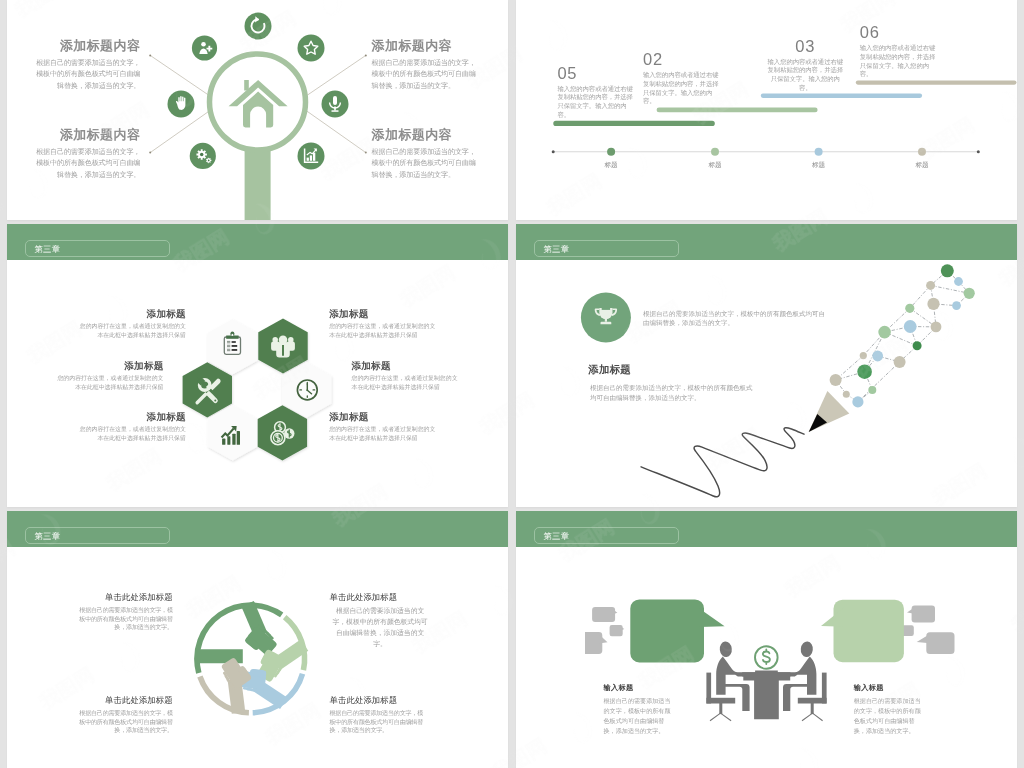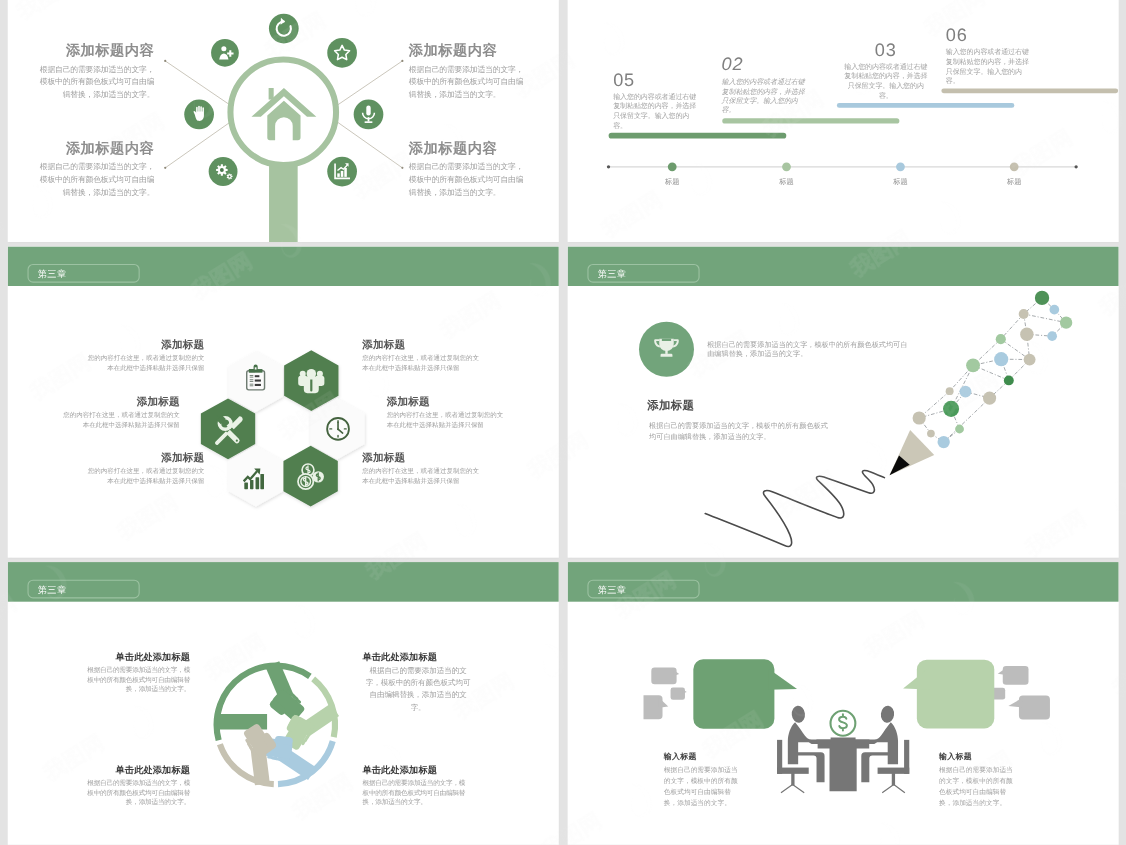--- a/index.html
+++ b/index.html
@@ -6,36 +6,36 @@
   body{width:1024px;height:768px;background:#e3e3e3;font-family:"Liberation Sans",sans-serif;overflow:hidden;}
   .deck{position:absolute;left:0;top:0;width:1024px;height:768px;}
   .slide{position:absolute;background:#fff;overflow:hidden;box-shadow:0 1px 2px rgba(0,0,0,0.045);}
   .s1{left:7px;top:0px;width:501px;height:220px;}
   .s2{left:516px;top:0px;width:501px;height:220px;}
   .s3{left:7px;top:224px;width:501px;height:283px;}
   .s4{left:516px;top:224px;width:501px;height:283px;}
   .s5{left:7px;top:511px;width:501px;height:257px;}
   .s6{left:516px;top:511px;width:501px;height:257px;}
   .hdr{position:absolute;left:0;top:0px;width:100%;height:36px;background:#72a47b;}
-  .hdr .chip{position:absolute;left:17.9px;top:15.6px;width:102px;height:17px;border:1px solid #9cc2a2;border-radius:5px;box-sizing:border-box;}
+  .hdr .chip{position:absolute;left:17.9px;top:15.6px;width:145px;height:17px;border:1px solid #9cc2a2;border-radius:5px;box-sizing:border-box;}
   .hdr .chip span{position:absolute;left:8.5px;top:3.6px;font-size:8.4px;color:#fff;letter-spacing:0.3px;}
   .abs{position:absolute;left:0;top:0;}
   .txt{position:absolute;}
   .ttl{font-size:13px;color:#8d8d8d;letter-spacing:0.4px;margin:0 0 3px 0;font-weight:700;}
   .bdy{font-size:7.1px;color:#a0a0a0;line-height:11.6px;margin:0;letter-spacing:-0.15px;}
   .ic{fill:#fff;}
   .tl-step{position:absolute;width:81px;}
   .tl-num{font-size:16.5px;color:#7f7f7f;margin:0;font-weight:300;letter-spacing:0.8px;line-height:15px;}
   .tl-body{font-size:6.4px;color:#a2a2a2;line-height:8.8px;margin:4px 0 0 0;letter-spacing:-0.1px;}
   .tl-lbl{position:absolute;top:160.5px;width:30px;font-size:6.6px;color:#8e8e8e;text-align:center;}
   .ttl2{font-size:9.6px;color:#555;margin:0 0 3.2px 0;font-weight:700;letter-spacing:0.2px;line-height:10px;}
   .bdy2{font-size:5.9px;color:#a0a0a0;line-height:9.6px;margin:0;}
   .s4body{position:absolute;font-size:6.5px;color:#9e9e9e;line-height:9.8px;margin:0;}
   .s4title{position:absolute;font-size:10.4px;color:#4c4c4c;font-weight:700;margin:0;letter-spacing:0.3px;line-height:10.4px;}
-  .ttl5{font-size:8.4px;color:#3a3a3a;font-weight:700;margin:0 0 5px 0;letter-spacing:0.1px;line-height:8.5px;}
+  .ttl5{font-size:8.4px;color:#3a3a3a;font-weight:400;margin:0 0 5px 0;letter-spacing:0.1px;line-height:8.5px;}
   .bdy5{font-size:6.1px;color:#a0a0a0;line-height:8.5px;margin:0;letter-spacing:-0.25px;}
   .bdy5.wide{font-size:6.85px;line-height:10.9px;letter-spacing:-0.05px;}
   .ttl6{font-size:7.2px;color:#3f3f3f;font-weight:700;margin:0 0 5px 0;letter-spacing:0.3px;line-height:7.5px;}
   .bdy6{font-size:6.1px;color:#9e9e9e;line-height:9.9px;margin:0;}
   .wm-layer{position:absolute;left:0;top:0;width:1024px;height:768px;pointer-events:none;z-index:5;opacity:0.16;}
 </style>
 </head>
 <body>
 
 <div class="deck">
@@ -136,21 +136,21 @@
       <circle cx="406.0" cy="151.7" r="4" fill="#c4bfae"></circle>
       <rect x="37.3" y="120.7" width="161.5" height="5.3" rx="2.6" fill="#6d9c6e"></rect>
       <rect x="140.6" y="107.5" width="161" height="4.8" rx="2.4" fill="#a8c5a1"></rect>
       <rect x="244.8" y="93.6" width="161.3" height="4.3" rx="2.1" fill="#a8c9dd"></rect>
       <rect x="339.8" y="80.4" width="160.7" height="4.3" rx="2.1" fill="#c4bfae"></rect>
     </svg>
     <div class="tl-step" style="left:41.4px;top:65.5px;">
       <p class="tl-num">05</p>
       <p class="tl-body">输入您的内容或者通过右键复制粘贴您的内容，并选择只保留文字。输入您的内容。</p>
     </div>
-    <div class="tl-step" style="left:140px;top:52.1px;font-style:italic;">
+    <div class="tl-step" style="left:127px;top:52.1px;">
       <p class="tl-num">02</p>
       <p class="tl-body">输入您的内容或者通过右键复制粘贴您的内容，并选择只保留文字。输入您的内容。</p>
     </div>
     <div class="tl-step" style="left:248.8px;top:38.5px;text-align:center;">
       <p class="tl-num">03</p>
       <p class="tl-body">输入您的内容或者通过右键复制粘贴您的内容，并选择只保留文字。输入您的内容。</p>
     </div>
     <div class="tl-step" style="left:343.8px;top:25px;">
       <p class="tl-num">06</p>
       <p class="tl-body">输入您的内容或者通过右键复制粘贴您的内容，并选择只保留文字。输入您的内容。</p>

